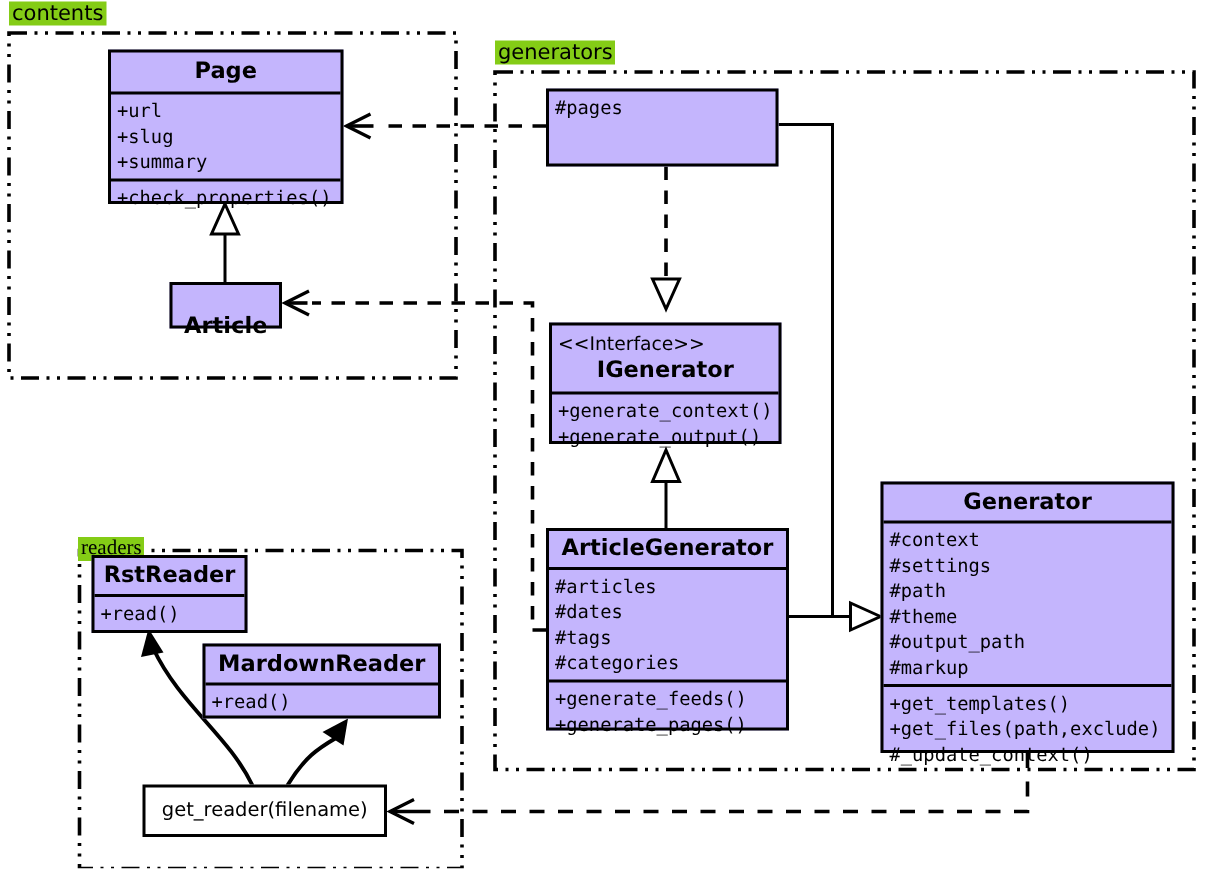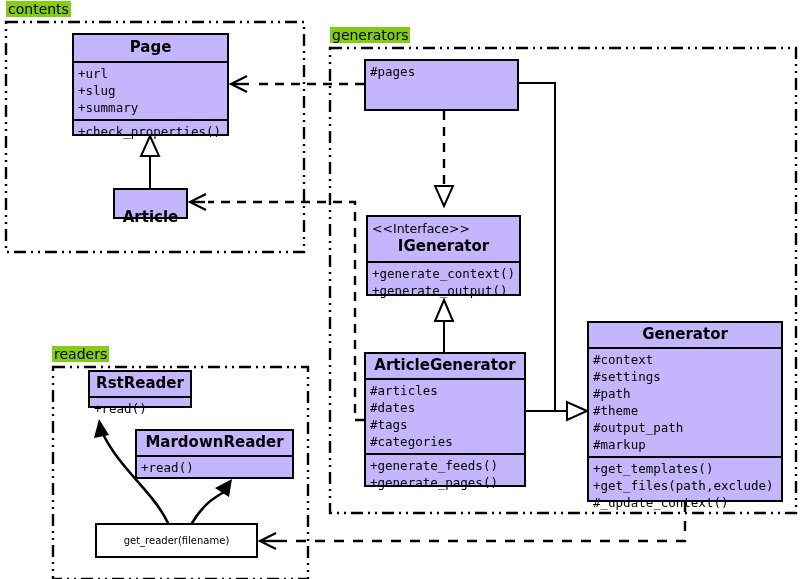--- a/index.html
+++ b/index.html
@@ -77,21 +77,21 @@
   
   .funcbox {
     position: absolute;
     z-index: 4;
     box-sizing: border-box;
     border: 2px solid #000;
     background: #ffffff;
     display: flex;
     align-items: center;
     justify-content: center;
-    font-size: 10px;
+    font-size: 13px;
     white-space: nowrap;
   }
 </style>
 </head>
 <body>
 
 <div id="canvas">
 
   <svg class="layer frames" viewBox="0 0 803 579" xmlns="http://www.w3.org/2000/svg">
     <g fill="none" stroke="#000" stroke-width="2.4" stroke-dasharray="12,5,2,5,2,5">
@@ -151,21 +151,21 @@
     </g>
 
     <g>
       <path d="M 192,523 C 203,505 212,499 224,492" fill="none" stroke="#000" stroke-width="2.6" stroke-linecap="round"></path>
       <polygon points="232,479 229,497 215,488" fill="#000"></polygon>
     </g>
   </svg>
 
   <div class="pkg-label" style="left:6px; top:1px;">contents</div>
   <div class="pkg-label" style="left:330px; top:27px;">generators</div>
-  <div class="pkg-label" style="left:52px; top:346px;">readers</div>
+  <div class="pkg-label" style="left:52px; top:358px;font-family:Liberation Serif, serif;">readers</div>
 
   <div class="cls" style="left:72px; top:33px; width:157px; height:103px;">
     <div class="sec title">Page</div>
     <div class="sec">
       <div class="member">+url</div>
       <div class="member">+slug</div>
       <div class="member">+summary</div>
     </div>
     <div class="sec">
       <div class="member">+check_properties()</div>
@@ -217,21 +217,21 @@
       <div class="member">#output_path</div>
       <div class="member">#markup</div>
     </div>
     <div class="sec">
       <div class="member">+get_templates()</div>
       <div class="member">+get_files(path,exclude)</div>
       <div class="member">#_update_context()</div>
     </div>
   </div>
 
-  <div class="cls" style="left:88px; top:370px; width:104px; height:38px;">
+  <div class="cls" style="left:61px; top:370px; width:104px; height:52px;">
     <div class="sec title" style="padding-top:2px;padding-bottom:3px;">RstReader</div>
     <div class="sec">
       <div class="member">+read()</div>
     </div>
   </div>
 
   <div class="cls" style="left:135px; top:429px; width:159px; height:50px;">
     <div class="sec title" style="padding-top:2px;padding-bottom:3px;">MardownReader</div>
     <div class="sec">
       <div class="member">+read()</div>

